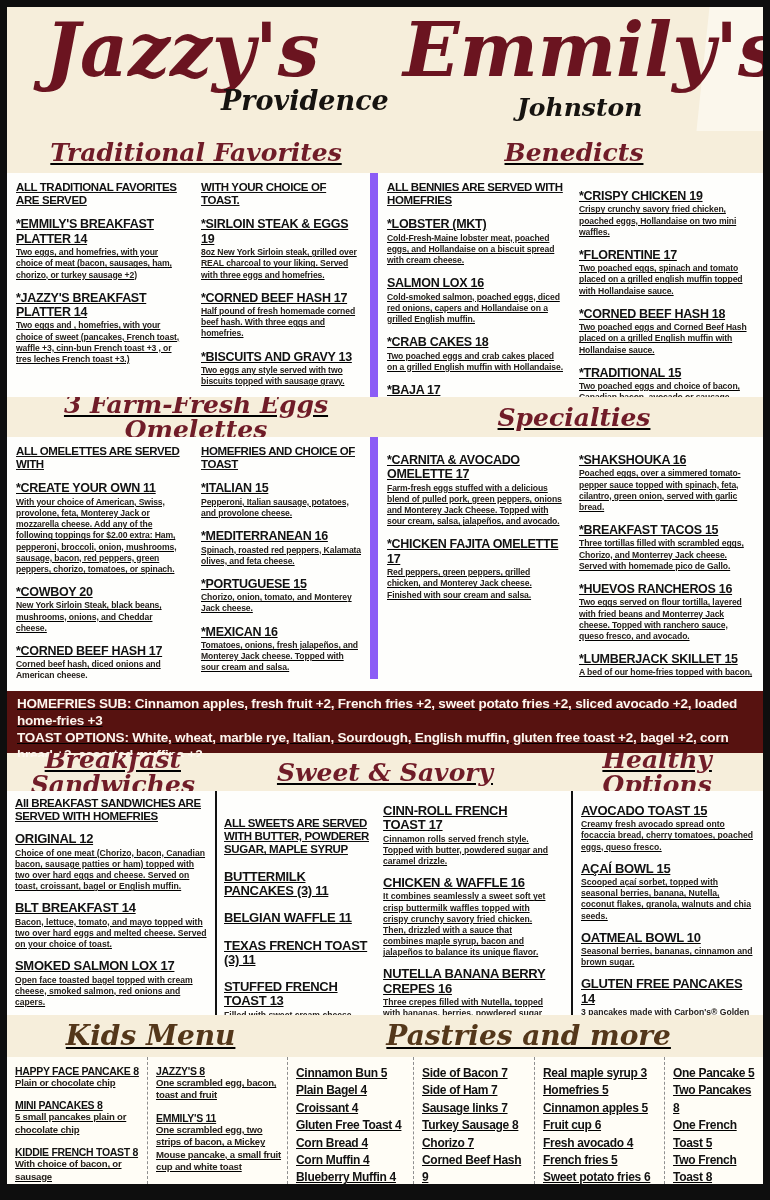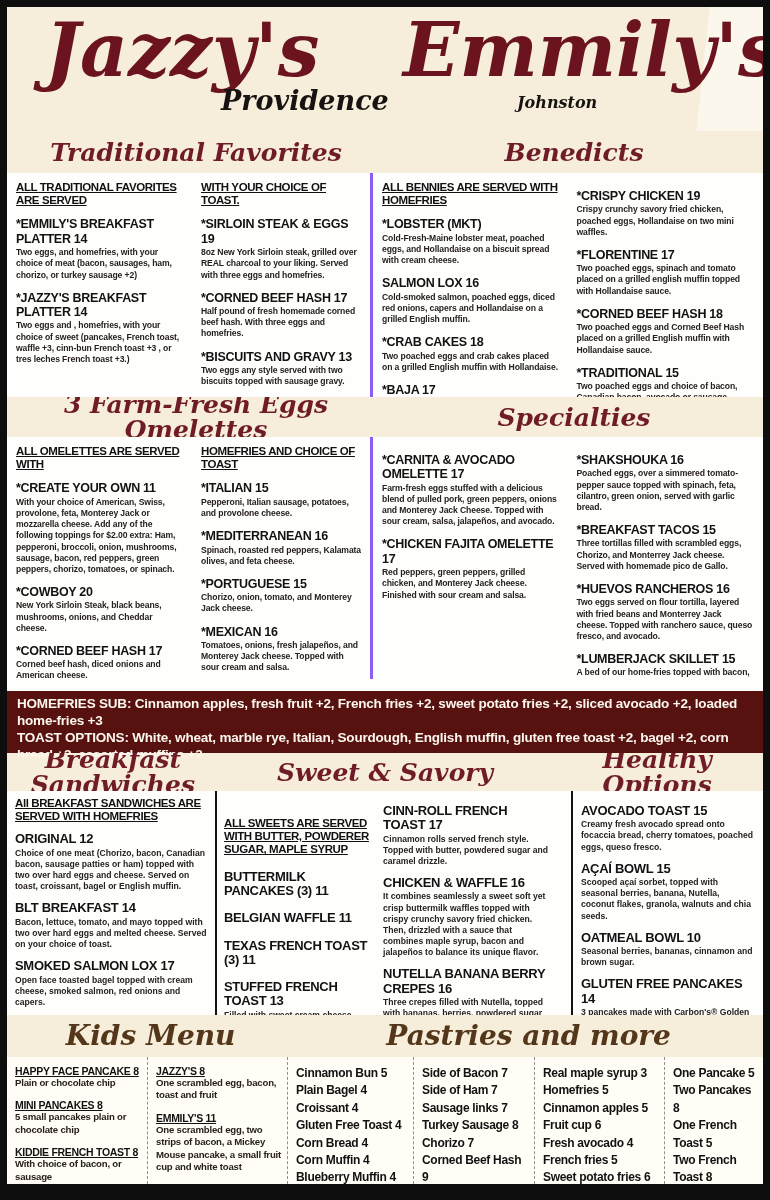--- a/index.html
+++ b/index.html
@@ -1,55 +1,55 @@
 <!DOCTYPE html>
 <html><head>
 <meta charset="utf-8">
 <style>
   * { margin:0; padding:0; box-sizing:border-box; }
   body { background:#000; font-family:"Liberation Sans", sans-serif; }
   .page{
     width:770px; height:1200px; margin:0 auto; position:relative;
     background:#fde047; overflow:hidden;
     border-left:7px solid #0e0e0e; border-right:7px solid #0e0e0e;
-    border-top:7px solid #0e0e0e; border-bottom:16px solid #0e0e0e;
+    border-top:7px solid #0e0e0e; border-bottom:16px solid #0e0e0e;text-decoration:underline;
   }
   .cream{ background:#f6eedb; }
   
   .logo-band{ height:124px; position:relative; overflow:hidden; }
   .paper-patch{ position:absolute; right:-20px; top:0; width:80px; height:124px;
     background:#fbf7ec; transform:skewX(-6deg); }
   .logo-row{ display:flex; height:100%; position:relative; }
   .logo{ width:50%; position:relative; }
   .logo-script{ font-family:"DejaVu Serif", serif; font-style:italic; font-weight:bold;
     color:#6b1420; font-size:74px; line-height:1; position:absolute; top:6px; left:38px; }
   .logo-sub{ font-family:"DejaVu Serif", serif; font-style:italic; font-weight:bold;
     color:#161310; font-size:27px; position:absolute; }
   .logo.jazzy .logo-sub{ left:214px; top:78px; }
   .logo.emmily .logo-script{ left:18px; }
-  .logo.emmily .logo-sub{ left:132px; top:86px; font-size:16px; }
+  .logo.emmily .logo-sub{ left:132px; top:86px; font-size:25px; }
   
   .band{ display:flex; align-items:center; overflow:hidden; }
   .band1{ height:42px; }
   .band2{ height:40px; }
   .band3{ height:38px; }
   .kids-band{ height:42px; }
   .script-title{ font-family:"DejaVu Serif", serif; font-style:italic; font-weight:bold;
     color:#701c28; text-align:center; font-size:25px; line-height:1; }
   .half{ width:50%; }
   .w28{ width:28%; } .w44{ width:44%; }
   .brown{ color:#54371a; font-size:28px; }
   .w38{ width:38%; } .w62{ width:62%; }
   
   .row4{ display:flex; background:#fefefc; overflow:hidden; }
   .rowA{ height:224px; }
   .rowB{ height:242px; }
   .mcol{ padding:6px 7px 0 9px; }
   .c1{ width:185px; } .c2{ width:178px; }
-  .rhalf{ display:flex; border-left:3px solid #8b5cf6; width:390px;justify-content:center; }
+  .rhalf{ display:flex; border-left:8px solid #8b5cf6; width:390px;justify-content:center; }
   .c3{ width:196px; } .c4{ width:194px; }
   .note{ font-weight:bold; font-size:11.5px; letter-spacing:-0.4px;
     text-decoration:underline; color:#111; margin:2px 0 4px 0; line-height:1.15; }
   .item{ margin-top:10px; }
   .iname{ font-weight:bold; font-size:12.5px; letter-spacing:-0.3px; color:#121212; line-height:1.15; }
   .idesc{ font-weight:bold; font-size:8.6px; letter-spacing:-0.1px; color:#26211c; line-height:1.3; margin-top:1px; }
   .idesc:empty{ display:none; }
   
   .banner-wrap{ height:74px; padding:4px 0; background:#fefefc; }
   .banner{ height:66px; background:#571210; color:#fdf6ee; padding:5px 10px; overflow:hidden;margin-top:8px; }

